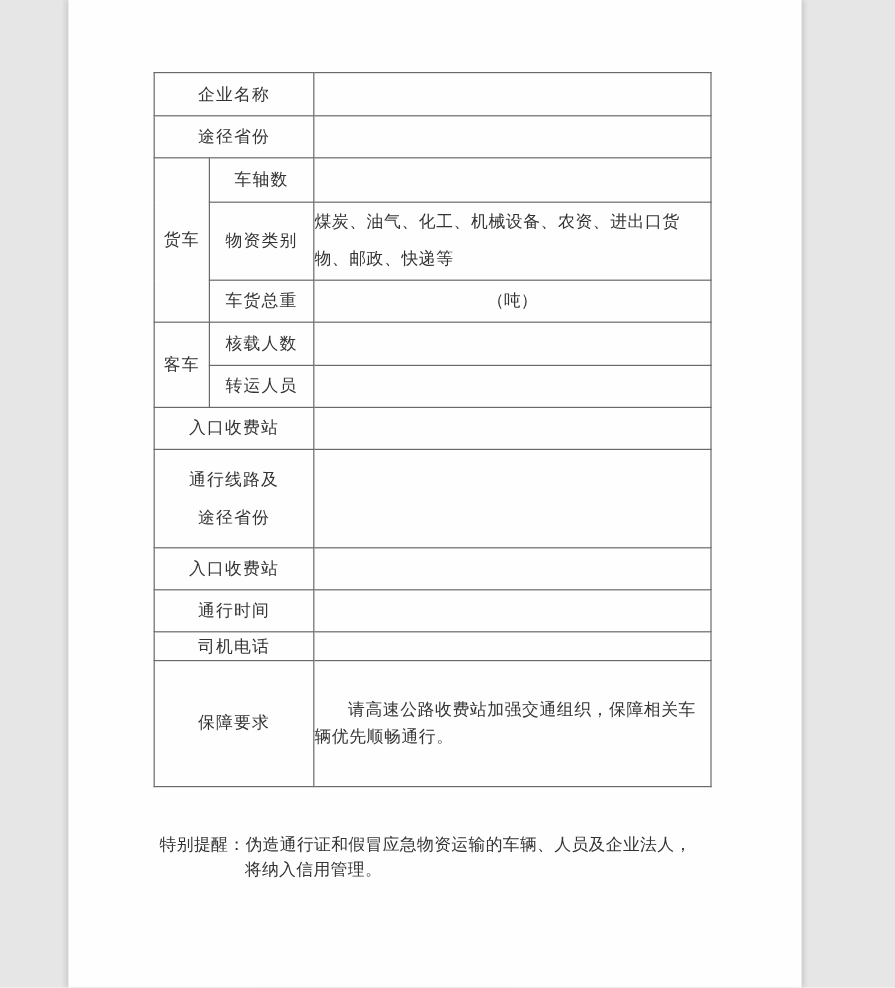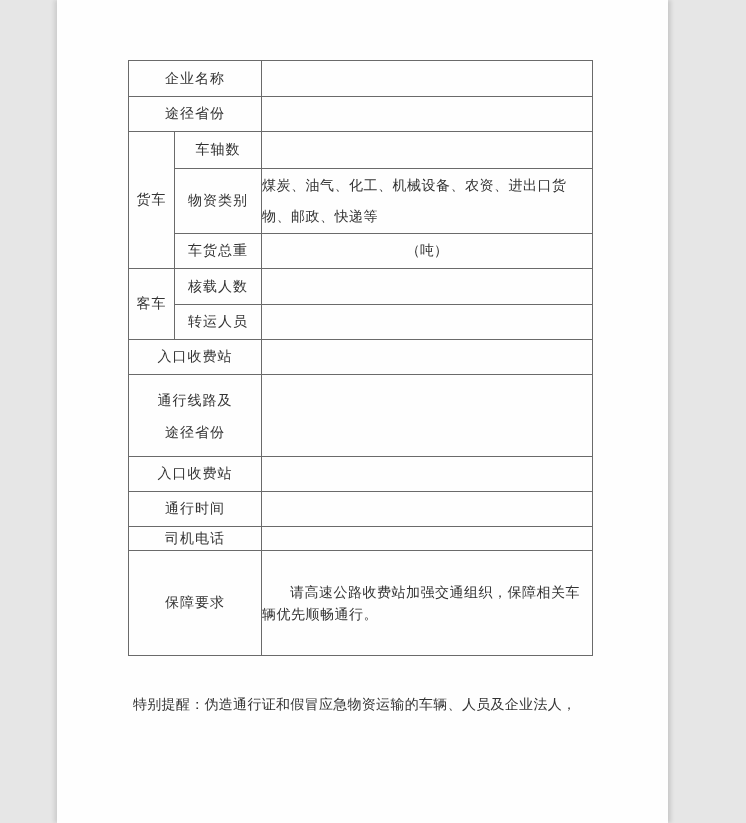--- a/index.html
+++ b/index.html
@@ -105,14 +105,15 @@
     </tr>
     <tr style="height:105px">
       <td class="lbl" colspan="2">保障要求</td>
       <td class="req">请高速公路收费站加强交通组织，保障相关车辆优先顺畅通行。</td>
     </tr>
   </tbody>
     </table>
 
   <div class="note">
     <span>特别提醒：伪造通行证和假冒应急物资运输的车辆、人员及企业法人，</span>
+    <span class="cont">将纳入信用管理。</span>
   </div>
 </div>
 
 </body></html>

